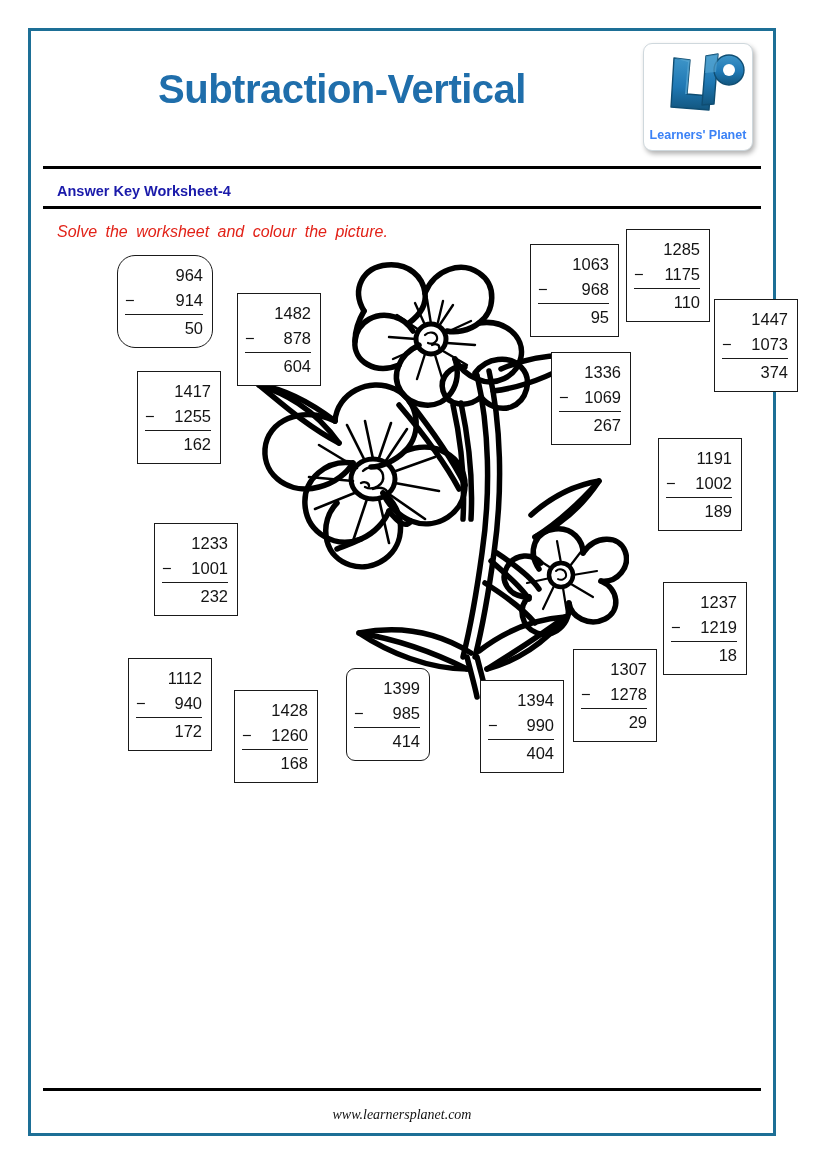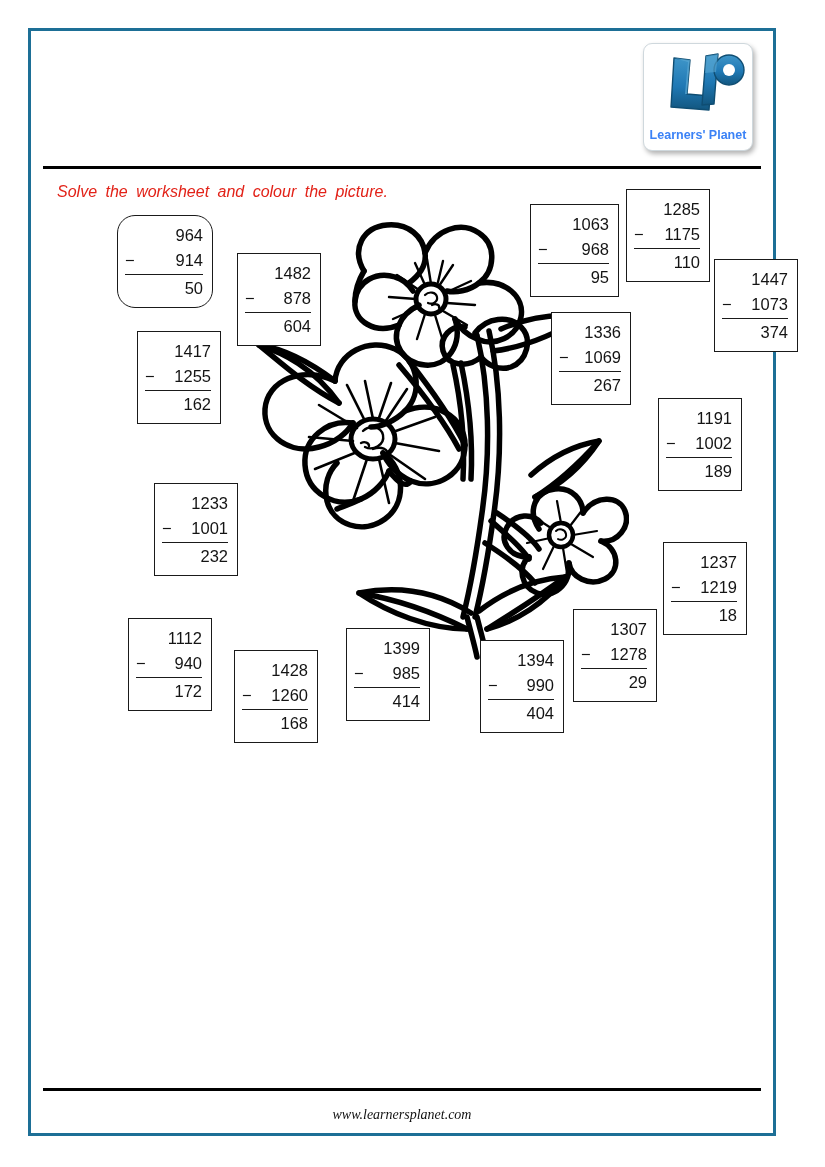--- a/index.html
+++ b/index.html
@@ -165,20 +165,21 @@
     color: #111111;
     font-family: "Liberation Serif", serif;
   }
 </style>
 </head>
 <body>
 
 <div id="page">
 
   <div id="header">
+    <div id="page-title">Subtraction-Vertical</div>
 
     <div id="logo">
       <div id="logo-mark">
         <svg viewBox="0 0 110 70" width="110" height="70" aria-hidden="true">
           <defs>
             <linearGradient id="lpg" x1="0" y1="0" x2="0" y2="1">
               <stop offset="0%" stop-color="#3e95c8"></stop>
               <stop offset="55%" stop-color="#1f78b4"></stop>
               <stop offset="100%" stop-color="#12567f"></stop>
             </linearGradient>
@@ -190,20 +191,23 @@
           <path d="M62 6 L74 4 L70 54 L58 55 Z" fill="url(#lpg)" stroke="#0f4d72" stroke-width="1.4" stroke-linejoin="round"></path>
           <circle cx="85" cy="20" r="15" fill="url(#lpg)" stroke="#0f4d72" stroke-width="1.4"></circle>
           <circle cx="85" cy="20" r="6" fill="#ffffff"></circle>
           <path d="M62 6 L74 4 L72 22 L61 23 Z" fill="#5aa8d4" opacity="0.6"></path>
         </svg>
       </div>
       <div id="logo-text">Learners' Planet</div>
     </div>
   </div>
 
+  <div id="subtitle-row">
+    <div id="subtitle">Answer Key Worksheet-4</div>
+  </div>
 
   <div id="instruction">Solve  the  worksheet   and  colour  the  picture.</div>
 
   <div id="canvas">
 
     <div id="art">
       <svg viewBox="0 0 390 460" aria-hidden="true">
         <g fill="none" stroke="#000000" stroke-width="5.5" stroke-linecap="round" stroke-linejoin="round">
 
           <path d="M250 118 C262 170 264 236 255 300 C249 344 242 380 236 404"></path>
@@ -455,21 +459,21 @@
             <span class="num">1428</span>
           </div>
           <div class="prow">
             <span class="op">−</span>
             <span class="num">1260</span>
           </div>
           <div class="rule-row">
             <span class="num">168</span>
           </div>
         </div>
-        <div class="problem" style="left: 303px; top: 427px; width: 84px;">
+        <div class="problem" style="left: 303px; top: 427px; width: 84px; border-radius: 9px;">
           <div class="prow minuend-row">
             <span class="num">1399</span>
           </div>
           <div class="prow">
             <span class="op">−</span>
             <span class="num">985</span>
           </div>
           <div class="rule-row">
             <span class="num">414</span>
           </div>

